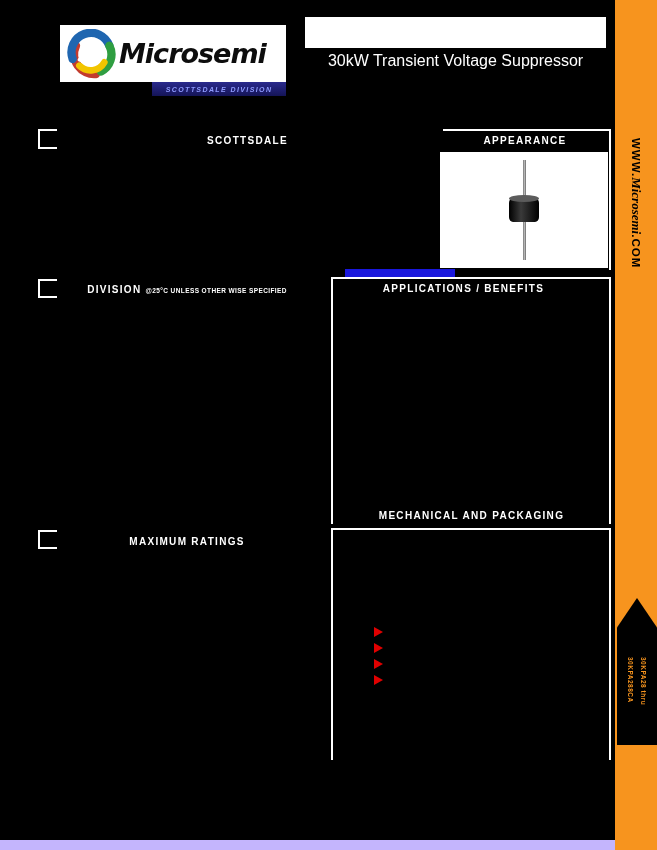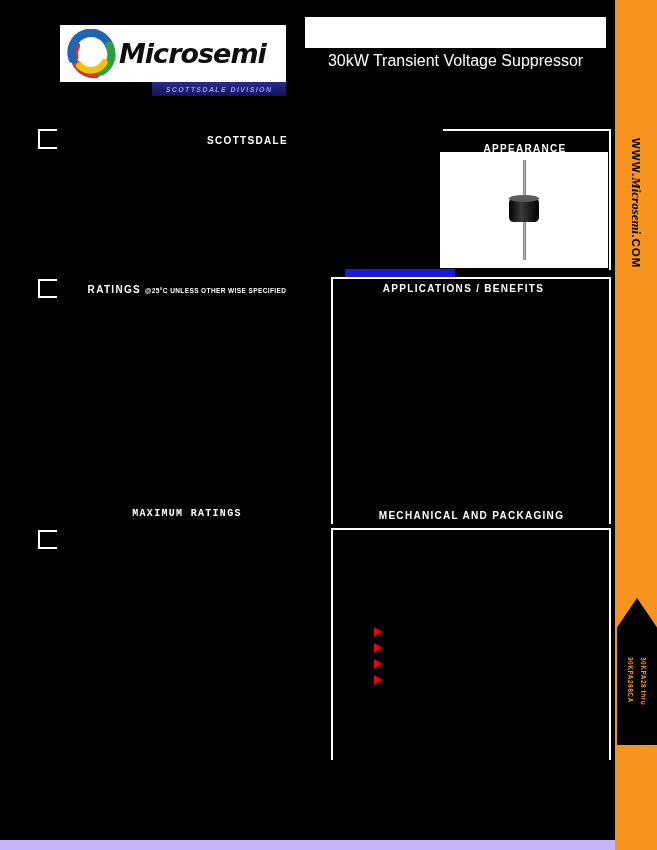--- a/index.html
+++ b/index.html
@@ -71,45 +71,45 @@
     <div class="title-box"></div>
     <div class="subtitle">30kW Transient Voltage Suppressor</div>
 
     <div class="wline" style="left:38px;top:129px;width:19px;height:2px;"></div>
     <div class="wline" style="left:38px;top:129px;width:2px;height:20px;"></div>
     <div class="wline" style="left:38px;top:147px;width:19px;height:2px;"></div>
     <div class="sec-title" style="left:60px;top:135px;width:375px;">SCOTTSDALE</div>
 
     <div class="wline" style="left:443px;top:129px;width:168px;height:2px;"></div>
     <div class="wline" style="left:609px;top:129px;width:2px;height:141px;"></div>
-    <div class="sec-title" style="left:440px;top:135px;width:170px;margin-top:8px;">APPEARANCE</div>
+    <div class="sec-title" style="left:440px;top:135px;width:170px;">APPEARANCE</div>
     <div class="photo-box">
       <div class="diode-wire"></div>
       <div class="diode-body"></div>
     </div>
 
     <div class="blue-bar"></div>
 
     <div class="wline" style="left:38px;top:279px;width:19px;height:2px;"></div>
     <div class="wline" style="left:38px;top:279px;width:2px;height:19px;"></div>
     <div class="wline" style="left:38px;top:296px;width:19px;height:2px;"></div>
     <div class="sec-title" style="left:42px;top:284px;width:290px;">
-      <span>RATINGS</span>
+      <span>DIVISION</span>
       <span class="note">@25°C UNLESS OTHER WISE  SPECIFIED</span>
     </div>
 
     <div class="wline" style="left:332px;top:277px;width:279px;height:2px;"></div>
     <div class="wline" style="left:331px;top:277px;width:2px;height:247px;"></div>
     <div class="wline" style="left:609px;top:277px;width:2px;height:247px;"></div>
     <div class="sec-title" style="left:324px;top:283px;width:279px;">APPLICATIONS / BENEFITS</div>
 
     <div class="wline" style="left:38px;top:530px;width:19px;height:2px;"></div>
     <div class="wline" style="left:38px;top:530px;width:2px;height:19px;"></div>
     <div class="wline" style="left:38px;top:547px;width:19px;height:2px;"></div>
-    <div class="sec-title" style="left:42px;top:508px;width:290px;font-family:Liberation Mono, monospace;">MAXIMUM RATINGS</div>
+    <div class="sec-title" style="left:42px;top:536px;width:290px;">MAXIMUM RATINGS</div>
 
     <div class="wline" style="left:332px;top:528px;width:279px;height:2px;"></div>
     <div class="wline" style="left:331px;top:528px;width:2px;height:232px;"></div>
     <div class="wline" style="left:609px;top:528px;width:2px;height:232px;"></div>
     <div class="sec-title" style="left:332px;top:510px;width:279px;">MECHANICAL AND PACKAGING</div>
 
     <div class="arrow" style="top:627px;"></div>
     <div class="arrow" style="top:643px;"></div>
     <div class="arrow" style="top:659px;"></div>
     <div class="arrow" style="top:675px;"></div>

